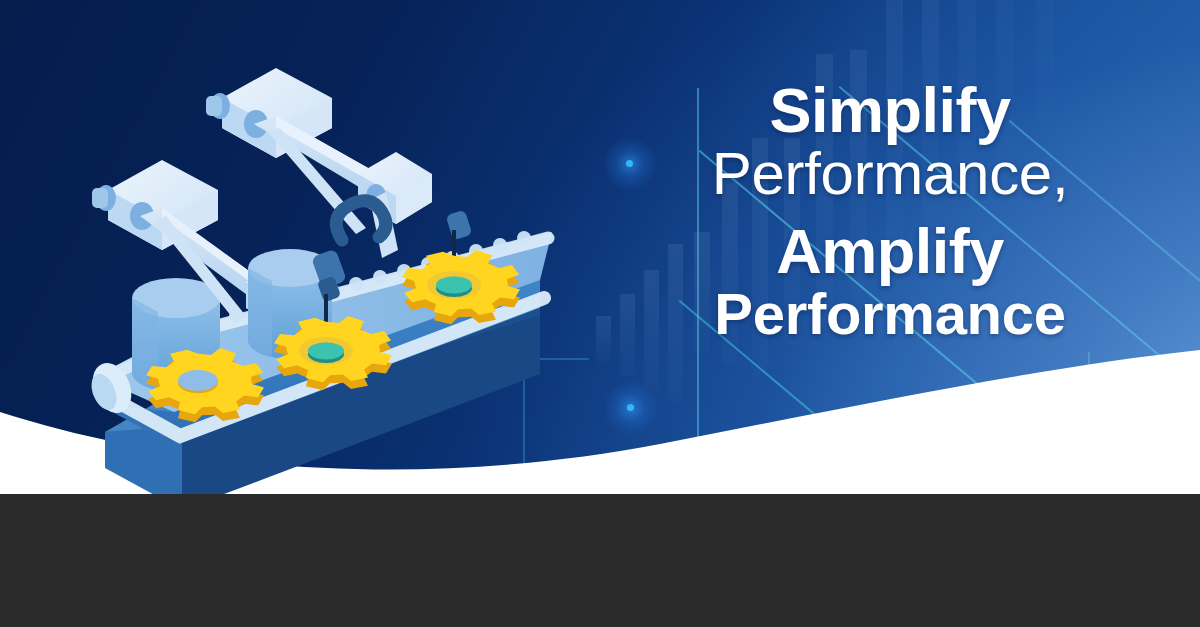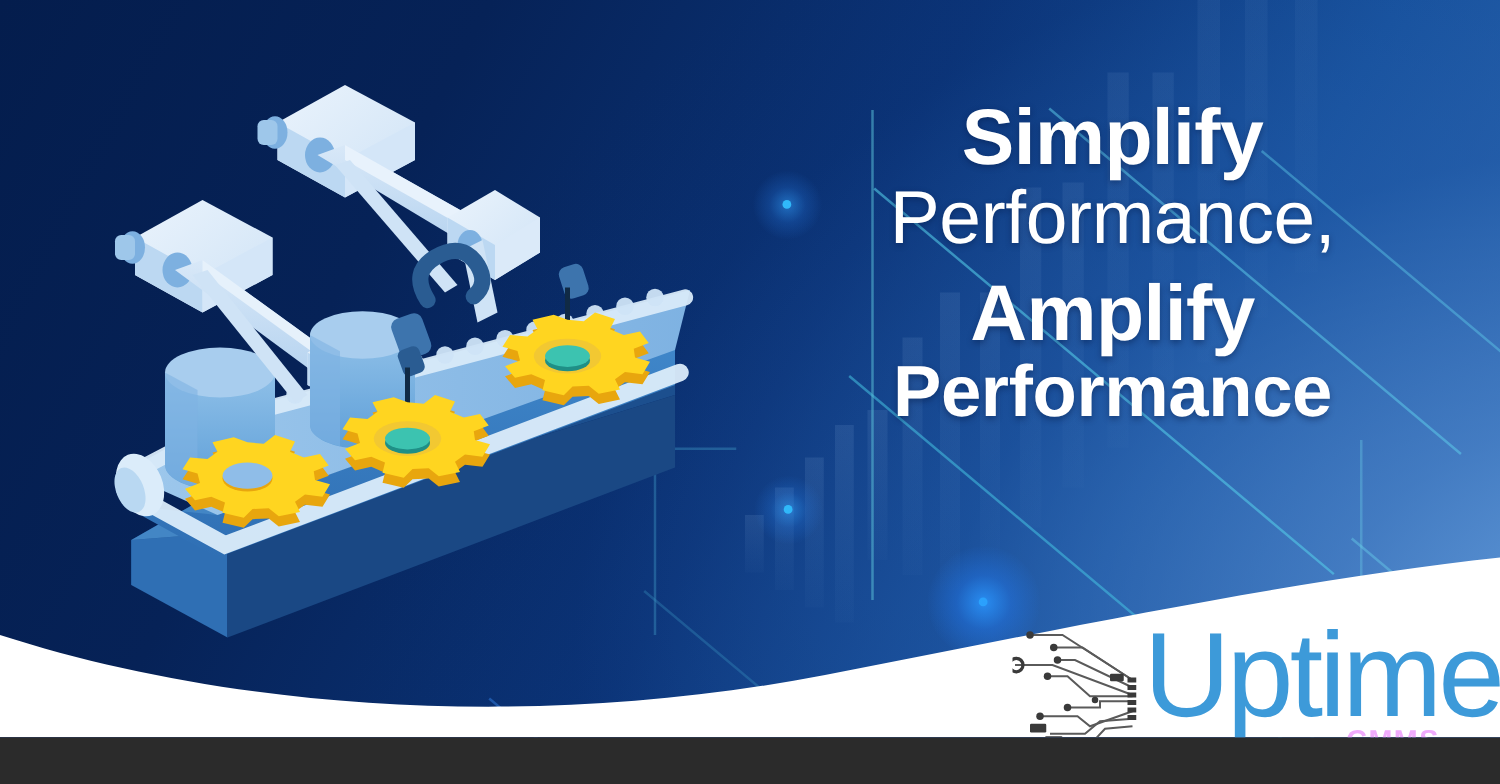--- a/index.html
+++ b/index.html
@@ -2,21 +2,21 @@
 <html><head>
 <meta charset="utf-8">
 <style>
   * { margin:0; padding:0; box-sizing:border-box; }
   html,body { background:#2b2b2b; }
   body { font-family:"Liberation Sans", sans-serif; }
 
   #banner {
     position:relative;
     width:1200px;
-    height:590px;
+    height:494px;
     overflow:hidden;
     background:#062257;
   }
 
   
   .bg-gradient {
     position:absolute; inset:0;
     background:
       radial-gradient(ellipse 1300px 900px at 112% 88%, rgba(110,165,225,0.95) 0%, rgba(78,133,202,0.72) 22%, rgba(38,92,170,0.42) 45%, rgba(12,48,118,0.08) 68%, rgba(6,34,87,0) 82%),
       linear-gradient(118deg, #041d4d 0%, #062257 26%, #0b3478 52%, #17539f 74%, #2f6cb5 100%);

